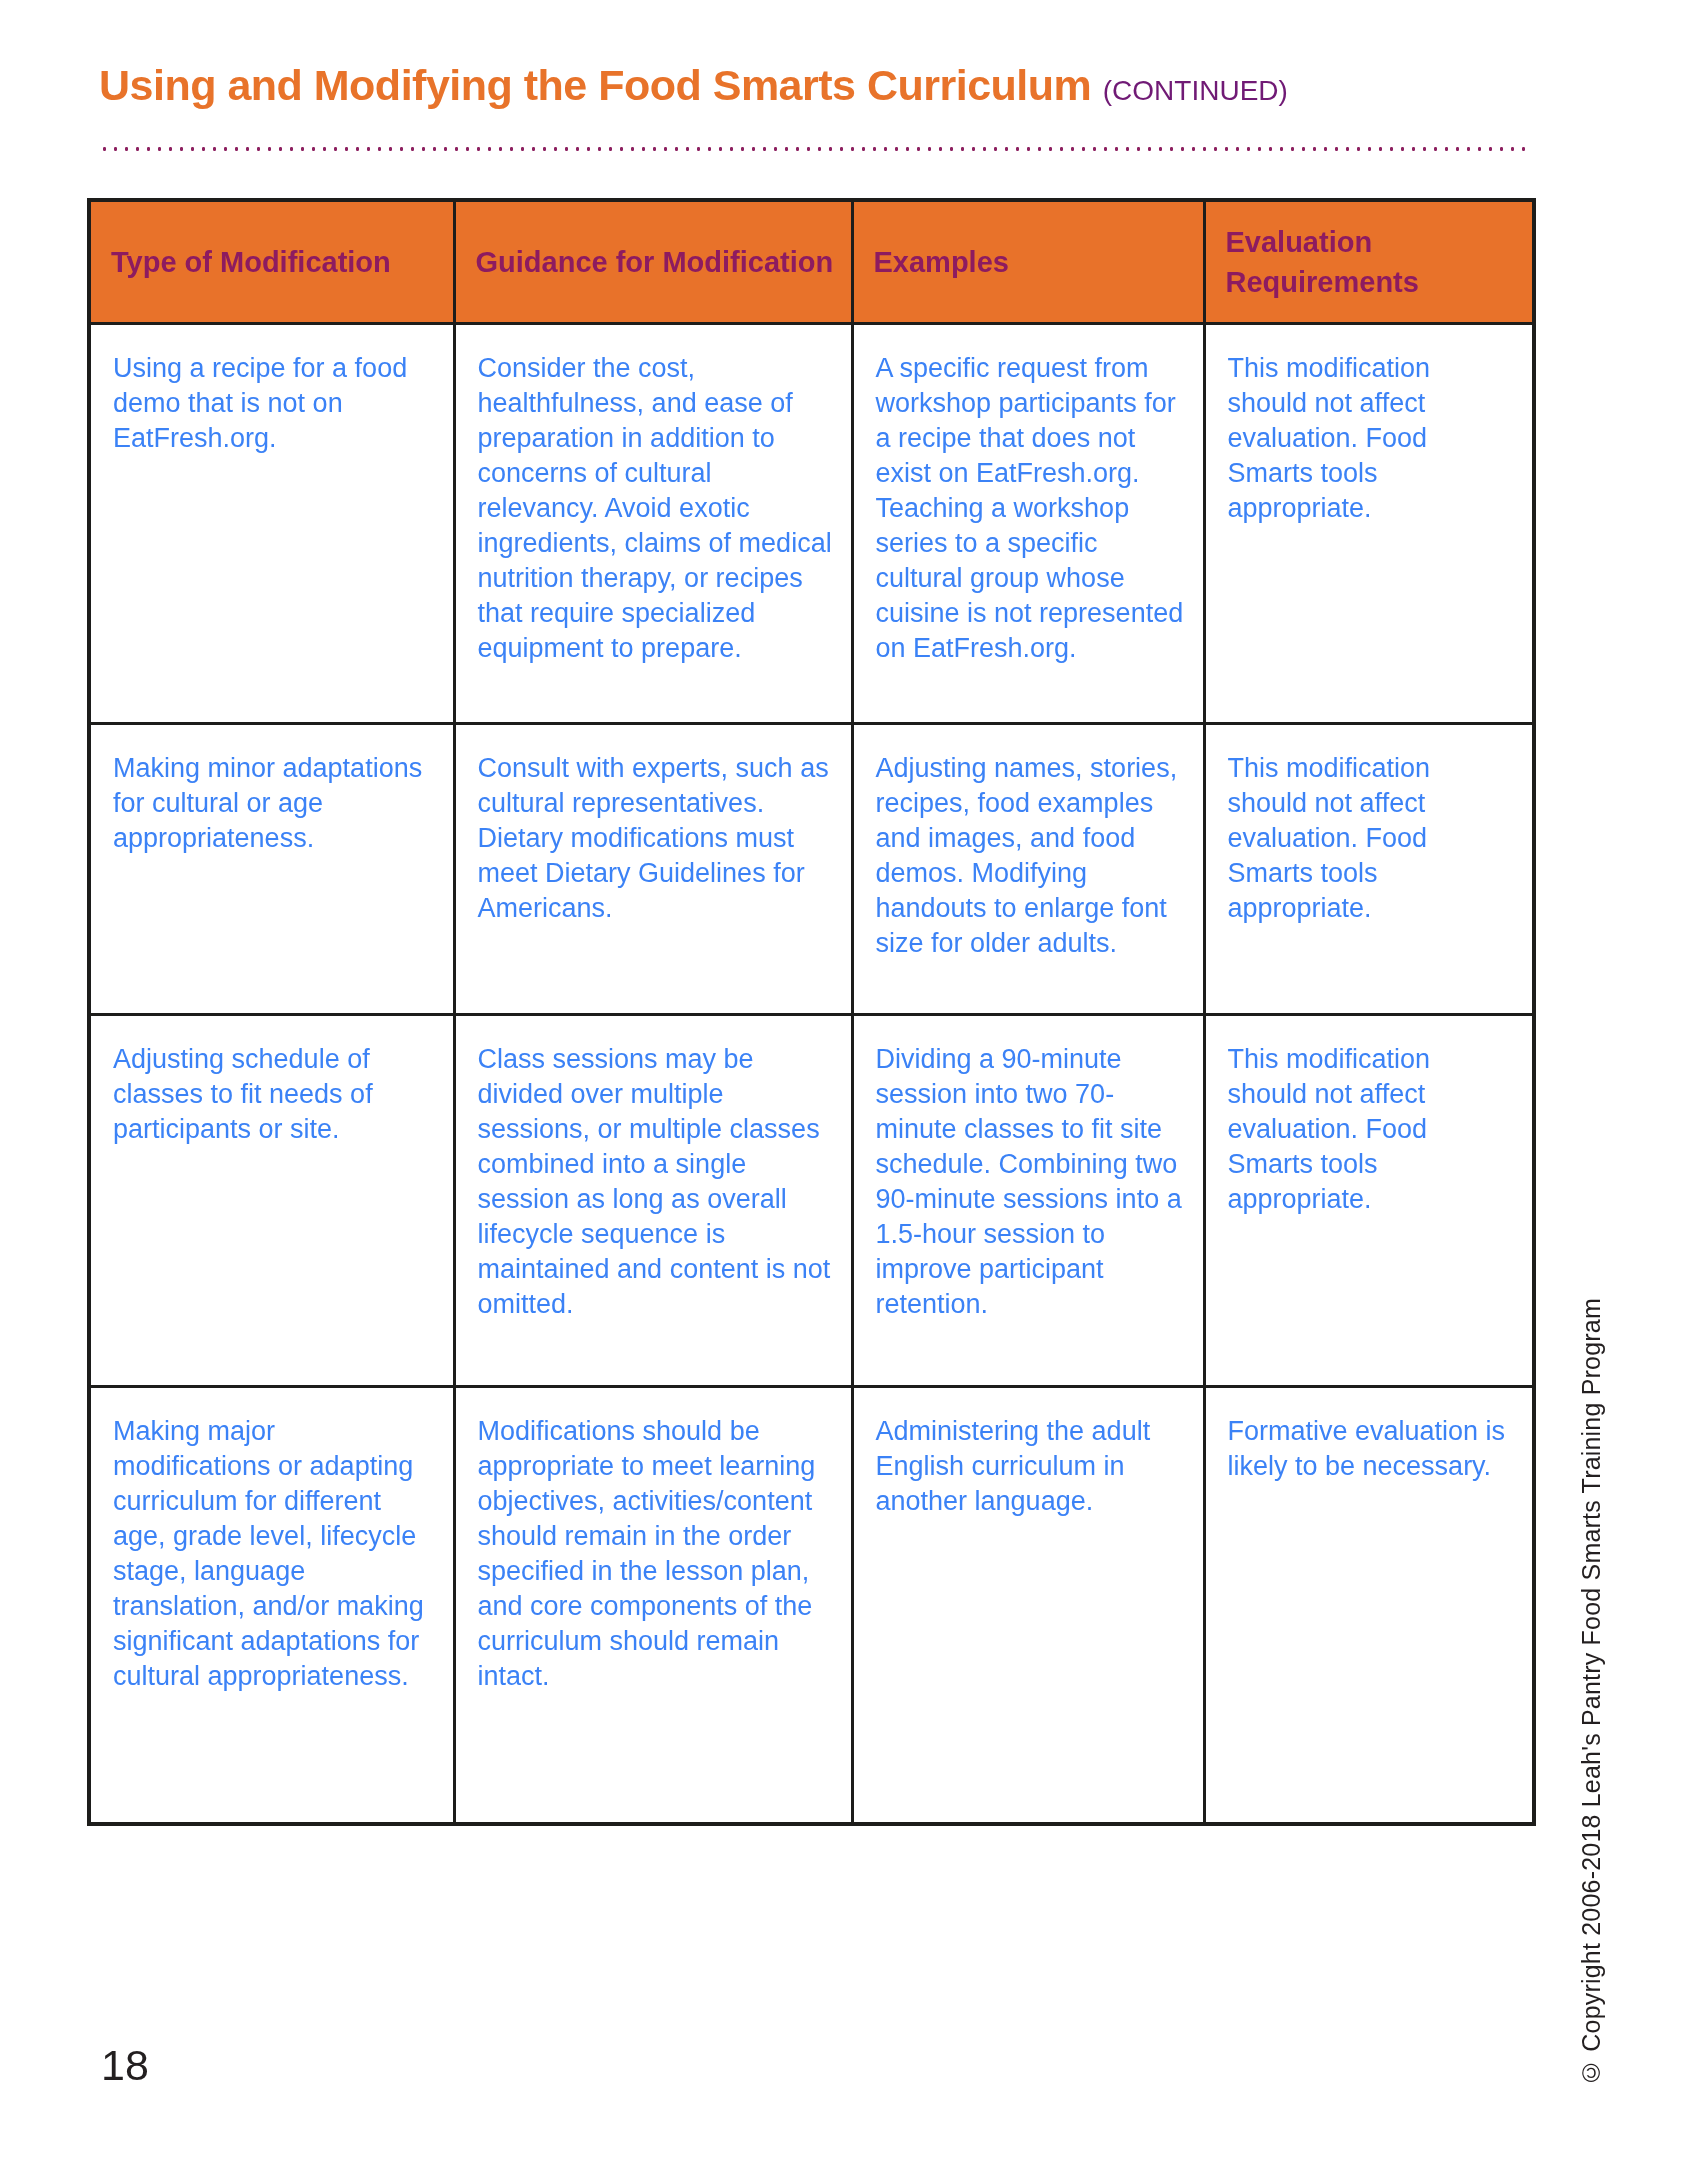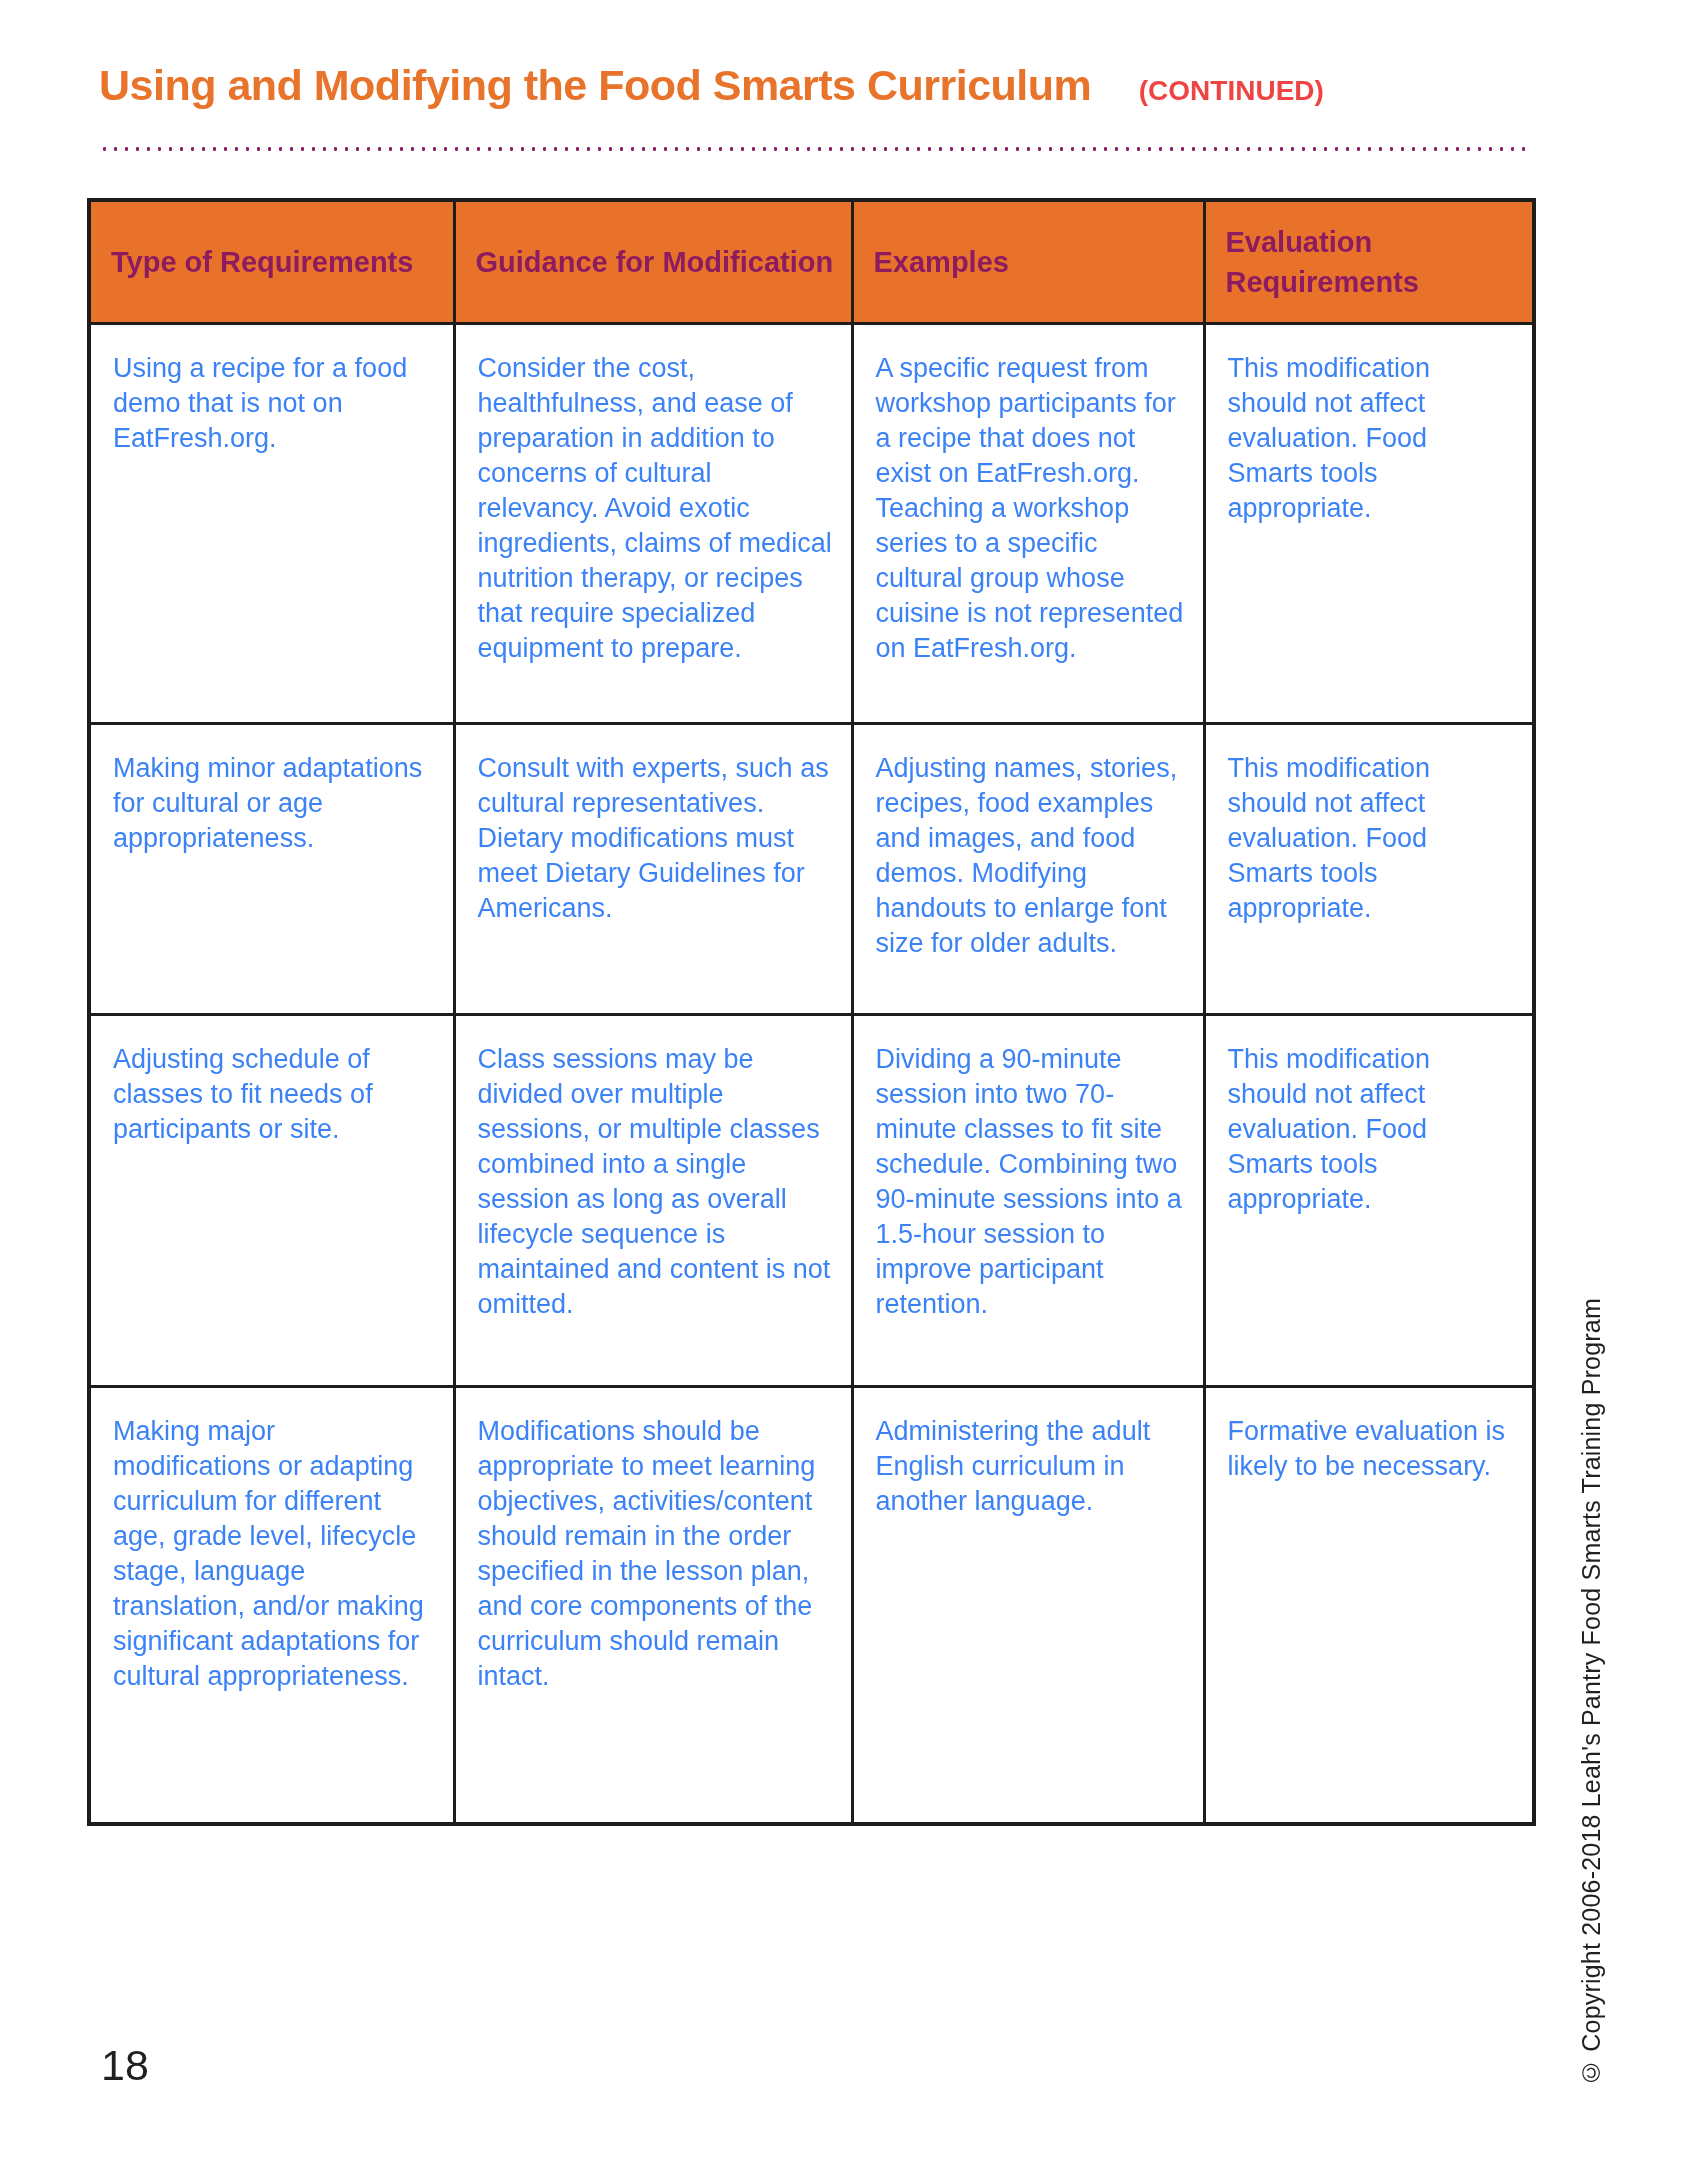--- a/index.html
+++ b/index.html
@@ -19,24 +19,23 @@
     left: 99px;
     top: 61px;
     font-size: 43px;
     font-weight: bold;
     color: #e8732a;
     letter-spacing: -0.5px;
     white-space: nowrap;
   }
   .page-title .continued {
     font-size: 28px;
-    font-weight: bold;
-    color: #ef4444;
+    font-weight: normal;
+    color: #701a75;
     letter-spacing: 0;
-    margin-left: 36px;
   }
 
   .dotted-divider {
     position: absolute;
     left: 99px;
     top: 146px;
     width: 1434px;
     height: 6px;
     background-image: radial-gradient(circle, #8d2060 1.7px, rgba(0,0,0,0) 2px);
     background-size: 11px 6px;
@@ -108,21 +107,21 @@
 
   <table class="mod-table">
     <colgroup>
       <col style="width:365px">
       <col style="width:398px">
       <col style="width:352px">
       <col style="width:330px">
     </colgroup>
     <tbody>
         <tr style="height:123px;">
-      <th>Type of Requirements</th>
+      <th>Type of Modification</th>
       <th>Guidance for Modification</th>
       <th>Examples</th>
       <th>Evaluation Requirements</th>
     </tr>
     <tr style="height:400px;">
       <td>Using a recipe for a food demo that is not on EatFresh.org.</td>
       <td>Consider the cost, healthfulness, and ease of preparation in addition to concerns of cultural relevancy.  Avoid exotic ingredients, claims of medical nutrition therapy, or recipes that require specialized equipment to prepare.</td>
       <td>A specific request from workshop participants for a recipe that does not exist on EatFresh.org. Teaching a workshop series to a specific cultural group whose cuisine is not represented on EatFresh.org.</td>
       <td>This modification should not affect evaluation.  Food Smarts tools appropriate.</td>
     </tr>

